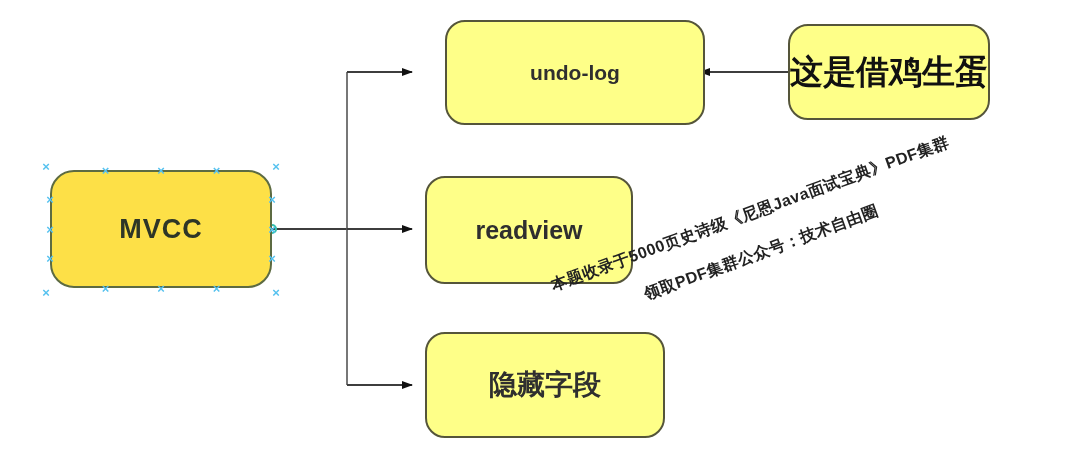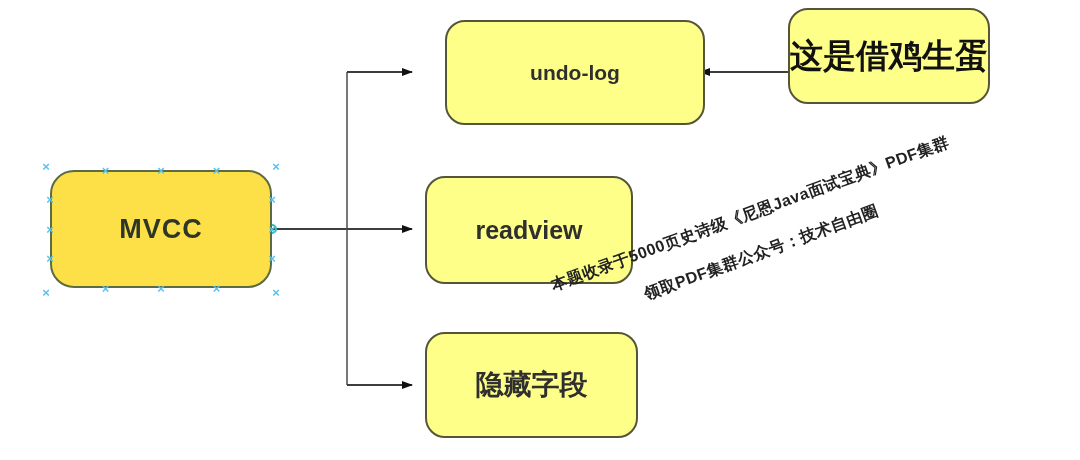--- a/index.html
+++ b/index.html
@@ -26,28 +26,28 @@
     letter-spacing:1px;
   }
   .node-yellow{
     background:#feff88;
     border:2px solid #55553a;
     border-radius:20px;
     color:#2f2f2f;
   }
   .node-undo{left:445px;top:20px;width:260px;height:105px;font-size:21px;}
   .node-borrow{
-    left:788px;top:8px;width:202px;height:96px;
+    left:788px;top:24px;width:202px;height:96px;
     font-size:33px;color:#111;
     white-space:nowrap;
     letter-spacing:0px;
     font-weight:900;
   }
   .node-readview{left:425px;top:176px;width:208px;height:108px;font-size:25px;}
-  .node-hidden{left:425px;top:332px;width:213px;height:106px;font-size:28px;}
+  .node-hidden{left:425px;top:332px;width:240px;height:106px;font-size:28px;}
   #wires{
     position:absolute;left:0;top:0;width:1080px;height:460px;
     pointer-events:none;
   }
   .watermark{
     position:absolute;
     white-space:nowrap;
     transform:rotate(-20deg);
     transform-origin:0 50%;
     font-size:16px;

